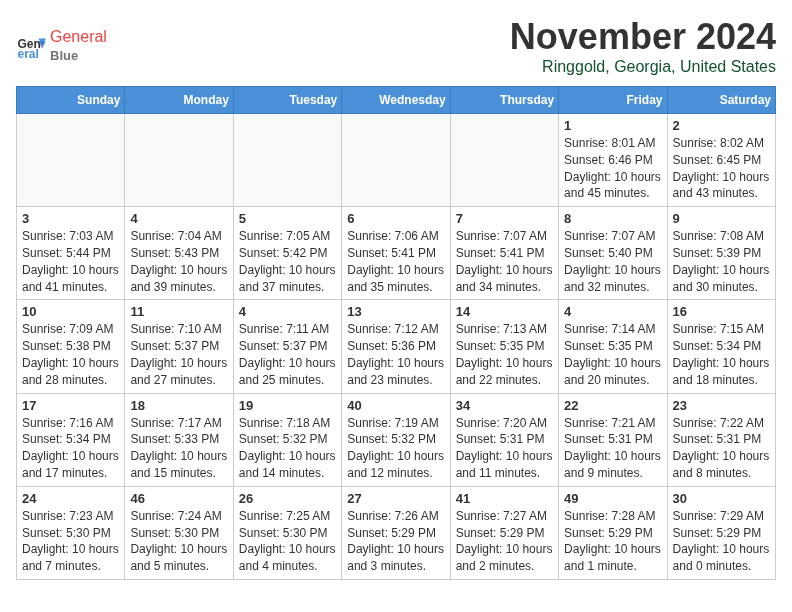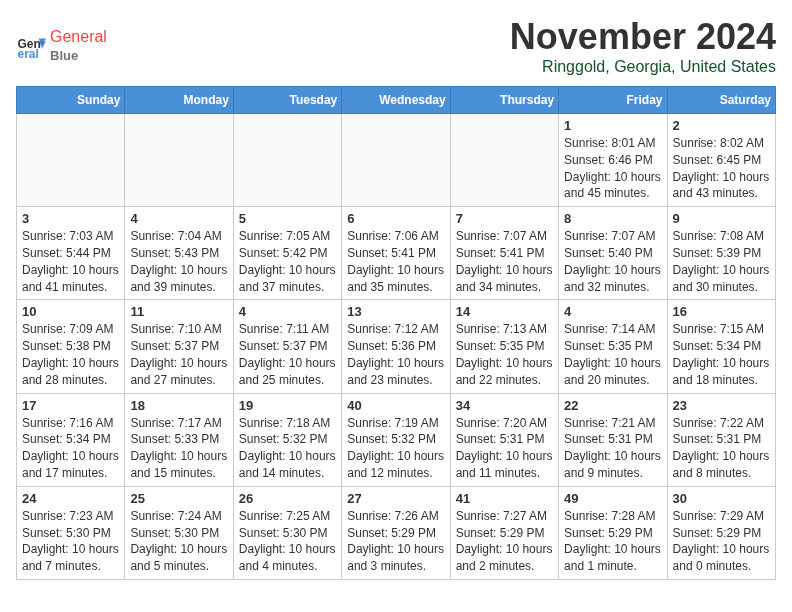--- a/index.html
+++ b/index.html
@@ -217,21 +217,21 @@
           <span class="day-number">23</span>
           <div class="cell-text">Sunrise: 7:22 AM<br>Sunset: 5:31 PM<br>Daylight: 10 hours<br>and 8 minutes.</div>
         </td>
       </tr>
       <tr>
         <td>
           <span class="day-number">24</span>
           <div class="cell-text">Sunrise: 7:23 AM<br>Sunset: 5:30 PM<br>Daylight: 10 hours<br>and 7 minutes.</div>
         </td>
         <td>
-          <span class="day-number">25</span>
+          <span class="day-number">46</span>
           <div class="cell-text">Sunrise: 7:24 AM<br>Sunset: 5:30 PM<br>Daylight: 10 hours<br>and 5 minutes.</div>
         </td>
         <td>
           <span class="day-number">26</span>
           <div class="cell-text">Sunrise: 7:25 AM<br>Sunset: 5:30 PM<br>Daylight: 10 hours<br>and 4 minutes.</div>
         </td>
         <td>
           <span class="day-number">27</span>
           <div class="cell-text">Sunrise: 7:26 AM<br>Sunset: 5:29 PM<br>Daylight: 10 hours<br>and 3 minutes.</div>
         </td>

